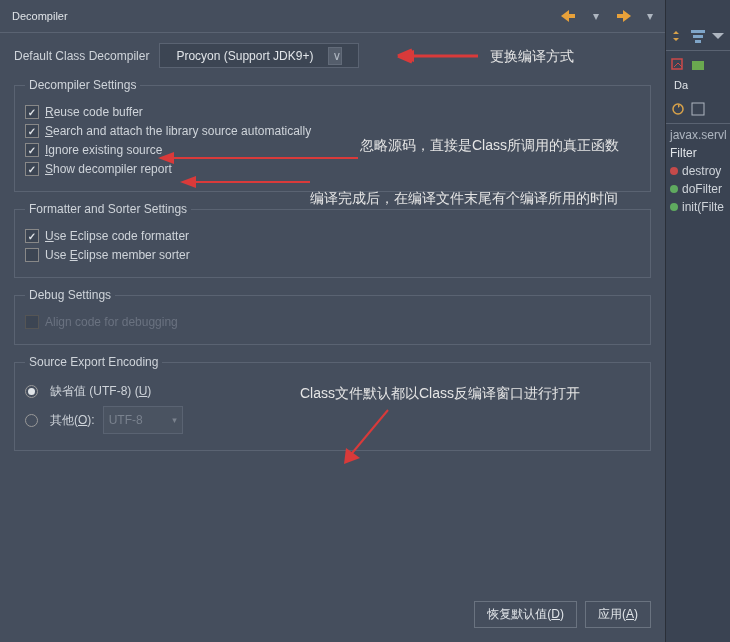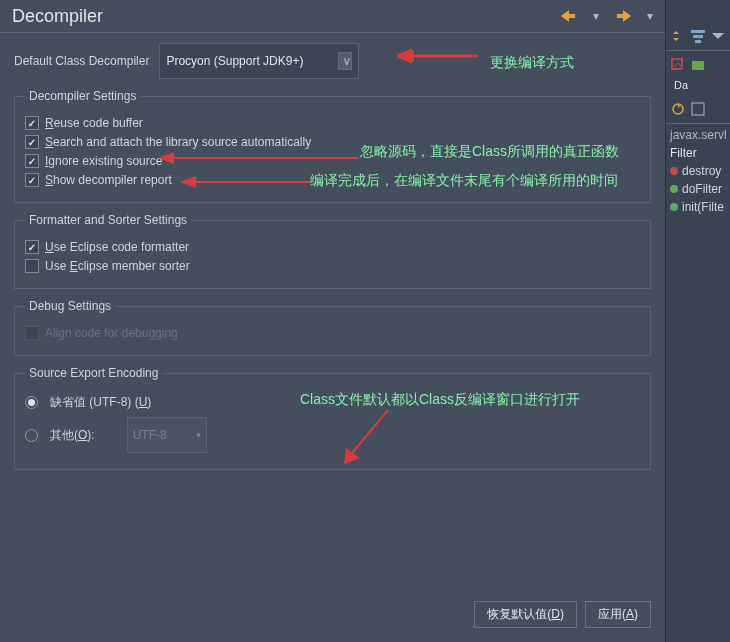--- a/index.html
+++ b/index.html
@@ -1,56 +1,56 @@
 <!DOCTYPE html>
 <html><head>
 <meta charset="utf-8">
 <style>
 *{box-sizing:border-box;margin:0;padding:0;font-family:"Microsoft YaHei",Tahoma,sans-serif;font-size:12px;}
 body{width:730px;height:642px;background:#3a4352;overflow:hidden;}
 .main-panel{position:absolute;left:0;top:0;width:666px;height:642px;background:#454e5d;border-right:1px solid #2a2f38;}
 .title-bar{height:32px;display:flex;align-items:center;padding:0 12px;color:#e0e4e8;background:#454e5d;}
-.title-text{font-size:18px;font-weight:500;flex:1;}
+.title-text{font-size:11px;font-weight:500;flex:1;}
 .title-arrows{display:flex;gap:16px;align-items:center;}
 .arrow{width:16px;height:12px;display:inline-block;}
 .arrow svg{width:100%;height:100%;}
 .body-area{padding:10px 14px;color:#cfd4da;}
 .row-top{display:flex;align-items:center;margin-bottom:10px;}
 .lbl{margin-right:10px;}
-.select{width:200px;height:36px;background:#3c4553;border:1px solid #5a6372;display:flex;align-items:center;padding:0 6px;justify-content:space-between;cursor:pointer;}
+.select{width:200px;height:25px;background:#3c4553;border:1px solid #5a6372;display:flex;align-items:center;padding:0 16px;justify-content:space-between;cursor:pointer;}
 .select span{color:#e0e4e8;}
 .select .chev{width:14px;text-align:center;color:#aeb6c0;background:#545d6b;padding:1px 3px;border:1px solid #626b79;}
 fieldset{border:1px solid #5a6372;margin:6px 0 10px 0;padding:8px 10px 10px 10px;}
 legend{padding:0 4px;color:#cfd4da;}
 .chk-row{display:flex;align-items:center;margin:5px 0;cursor:pointer;}
 .chk{width:14px;height:14px;border:1px solid #888;margin-right:6px;display:flex;align-items:center;justify-content:center;background:#3c4553;}
 .chk.on{background:#3c4553;color:#fff;font-size:10px;font-weight:bold;}
 .chk.on::after{content:"✓";color:#e0e4e8;}
 .chk-label{color:#cfd4da;}
 .chk-label .ul{text-decoration:underline;}
 .chk-row.disabled .chk-label{color:#6a7280;}
 .chk-row.disabled .chk{border-color:#555;}
 .radio-row{display:flex;align-items:center;margin:6px 0;cursor:pointer;gap:6px;}
 .radio{width:13px;height:13px;border:1px solid #999;border-radius:50%;margin-right:6px;display:flex;align-items:center;justify-content:center;}
 .radio.on::after{content:"";width:7px;height:7px;background:#e0e4e8;border-radius:50%;}
-.mini-select{width:80px;height:36px;background:#4a5361;border:1px solid #5a6372;display:flex;align-items:center;padding:0 5px;margin-left:26px;justify-content:space-between;}
+.mini-select{width:80px;height:28px;background:#4a5361;border:1px solid #5a6372;display:flex;align-items:center;padding:0 5px;margin-left:2px;justify-content:space-between;}
 .mini-select span{color:#7a828e;}
 .mini-chev{color:#888;font-size:9px;}
 .buttons{position:absolute;bottom:14px;right:14px;display:flex;gap:8px;padding-left:24px;}
 .btn{border:1px solid #6a7380;padding:4px 12px;color:#e0e4e8;background:#454e5d;cursor:pointer;}
 .side-panel{position:absolute;left:666px;top:0;width:64px;height:642px;background:#3a4352;color:#cfd4da;}
 .side-toolbar{display:flex;gap:4px;padding:4px;flex-wrap:wrap;}
 .tool-icon{width:16px;height:16px;display:inline-block;}
 .side-label{padding:2px 4px;font-size:11px;color:#e0e4e8;}
 .side-sep{height:1px;background:#5a6372;margin:2px 0;}
 .tree-item{display:flex;align-items:center;padding:2px 4px;gap:4px;font-size:11px;}
 .bullet{width:8px;height:8px;border-radius:50%;}
 .b-red{background:#c54a4a;}
 .b-green{background:#5faa5f;}
-.annot{position:absolute;color:#86efac;font-size:14px;pointer-events:none;margin-top:6px;}
+.annot{position:absolute;color:#e5e5e5;font-size:14px;pointer-events:none;}
 .red-arrow{position:absolute;pointer-events:none;}
 .red-arrow svg{overflow:visible;}
 </style>
 </head>
 <body>
 
 <div class="main-panel">
   <div class="title-bar">
     <span class="title-text">Decompiler</span>
     <div class="title-arrows">
@@ -193,21 +193,21 @@
     <span>doFilter</span>
   </div>
   <div class="tree-item">
     <span class="bullet b-green"></span>
     <span>init(Filte</span>
   </div>
 </div>
 
 <div class="annot" style="left:490px;top:48px;">更换编译方式</div>
 <div class="annot" style="left:360px;top:137px;">忽略源码，直接是Class所调用的真正函数</div>
-<div class="annot" style="left:310px;top:166px;">编译完成后，在编译文件末尾有个编译所用的时间</div>
+<div class="annot" style="left:310px;top:190px;">编译完成后，在编译文件末尾有个编译所用的时间</div>
 <div class="annot" style="left:300px;top:385px;">Class文件默认都以Class反编译窗口进行打开</div>
 
 <div class="red-arrow" style="left:398px;top:48px;">
   <svg width="80" height="16">
       <path d="M80 8 L12 8 M12 8 L0 8 L14 2 M0 8 L14 14" stroke="#d93a3a" stroke-width="3" fill="none"></path>
       <path d="M0 8 L16 2 L16 14 Z" fill="#d93a3a"></path>
     </svg>
 </div>
 <div class="red-arrow" style="left:158px;top:150px;">
   <svg width="200" height="16">

